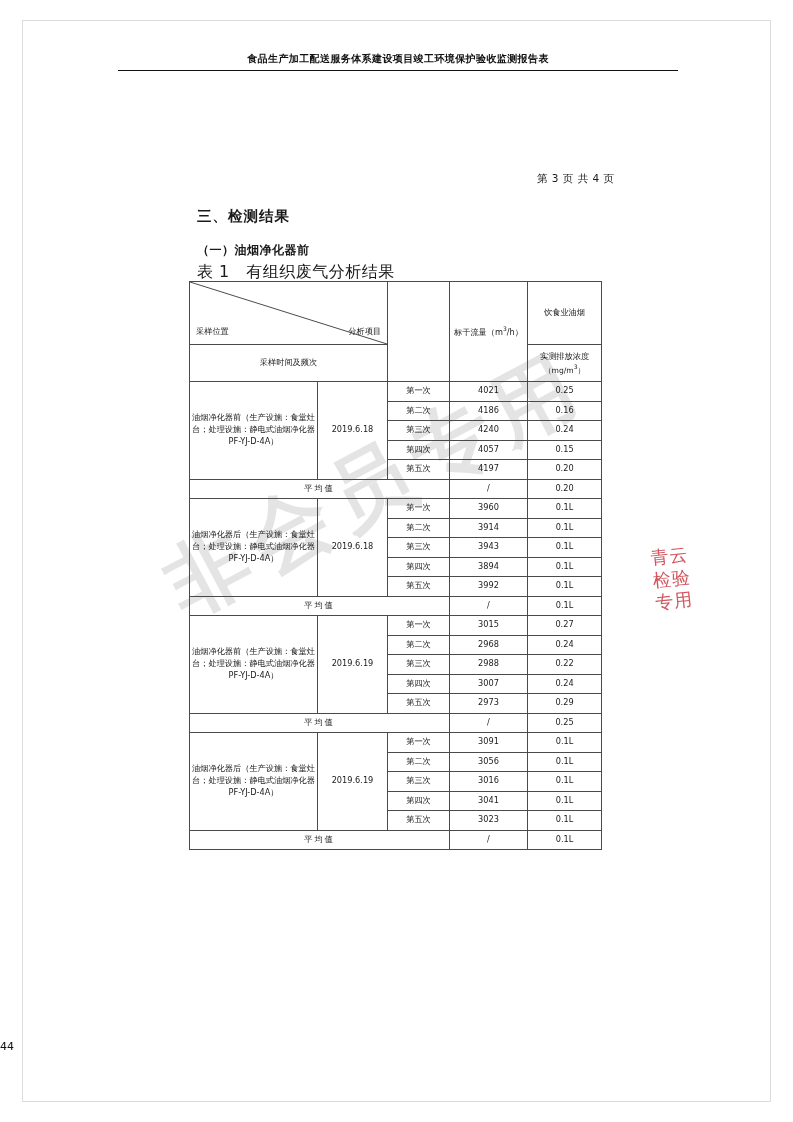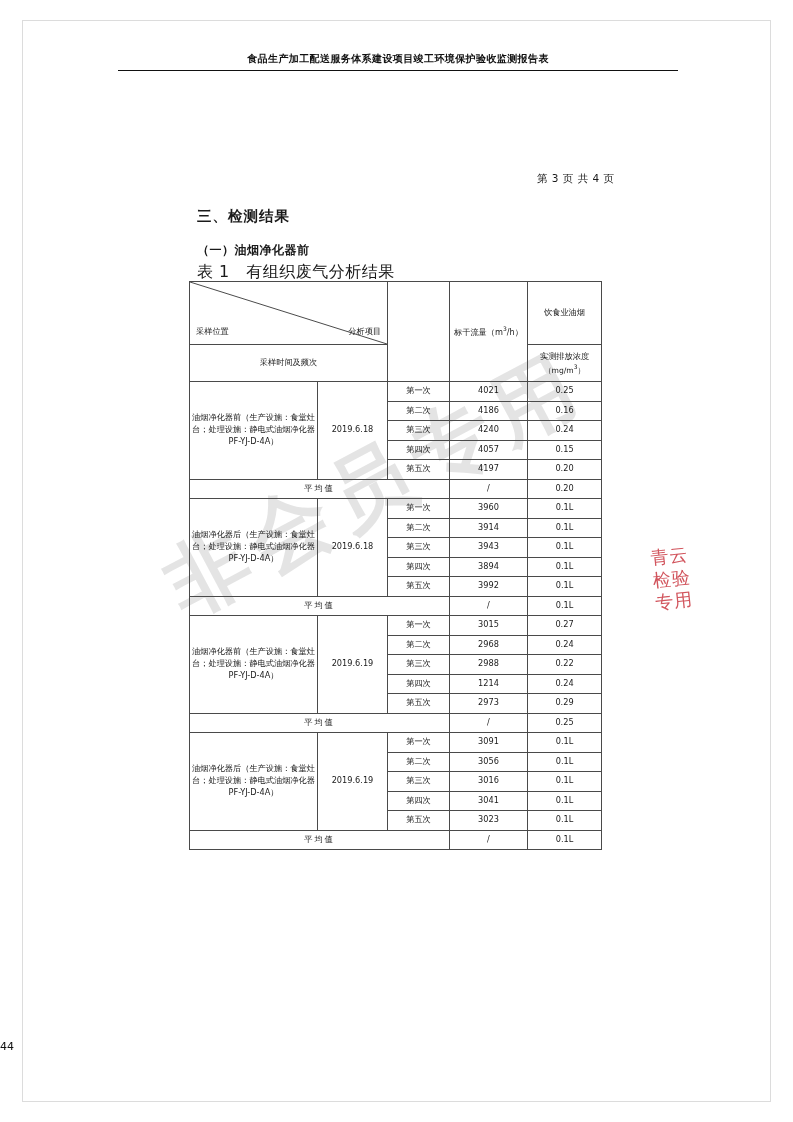--- a/index.html
+++ b/index.html
@@ -360,21 +360,21 @@
             <td>2968</td>
             <td>0.24</td>
           </tr>
           <tr class="r-h">
             <td>第三次</td>
             <td>2988</td>
             <td>0.22</td>
           </tr>
           <tr class="r-h">
             <td>第四次</td>
-            <td>1214</td>
+            <td>3007</td>
             <td>0.24</td>
           </tr>
           <tr class="r-h">
             <td>第五次</td>
             <td>2973</td>
             <td>0.29</td>
           </tr>
           <tr class="r-h">
             <td colspan="3" class="cell-avg">平均值</td>
             <td>/</td>

